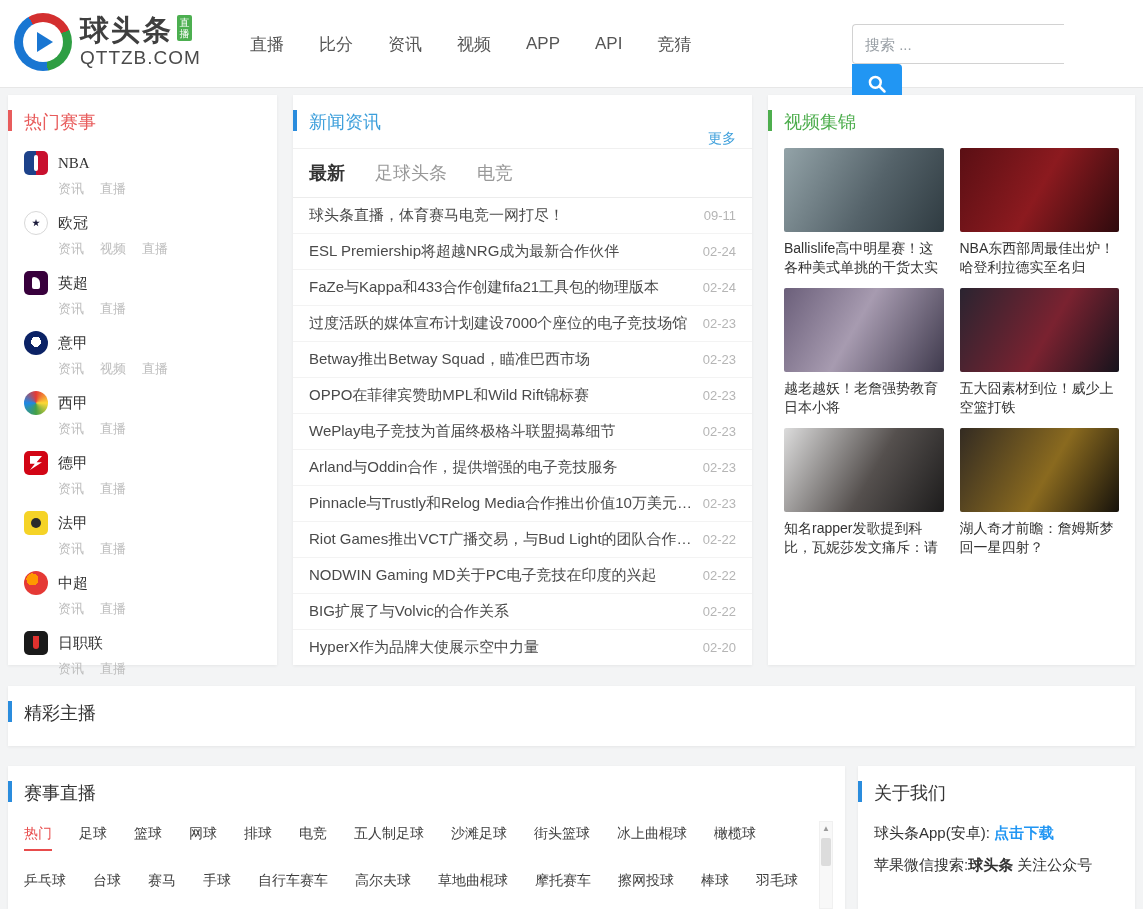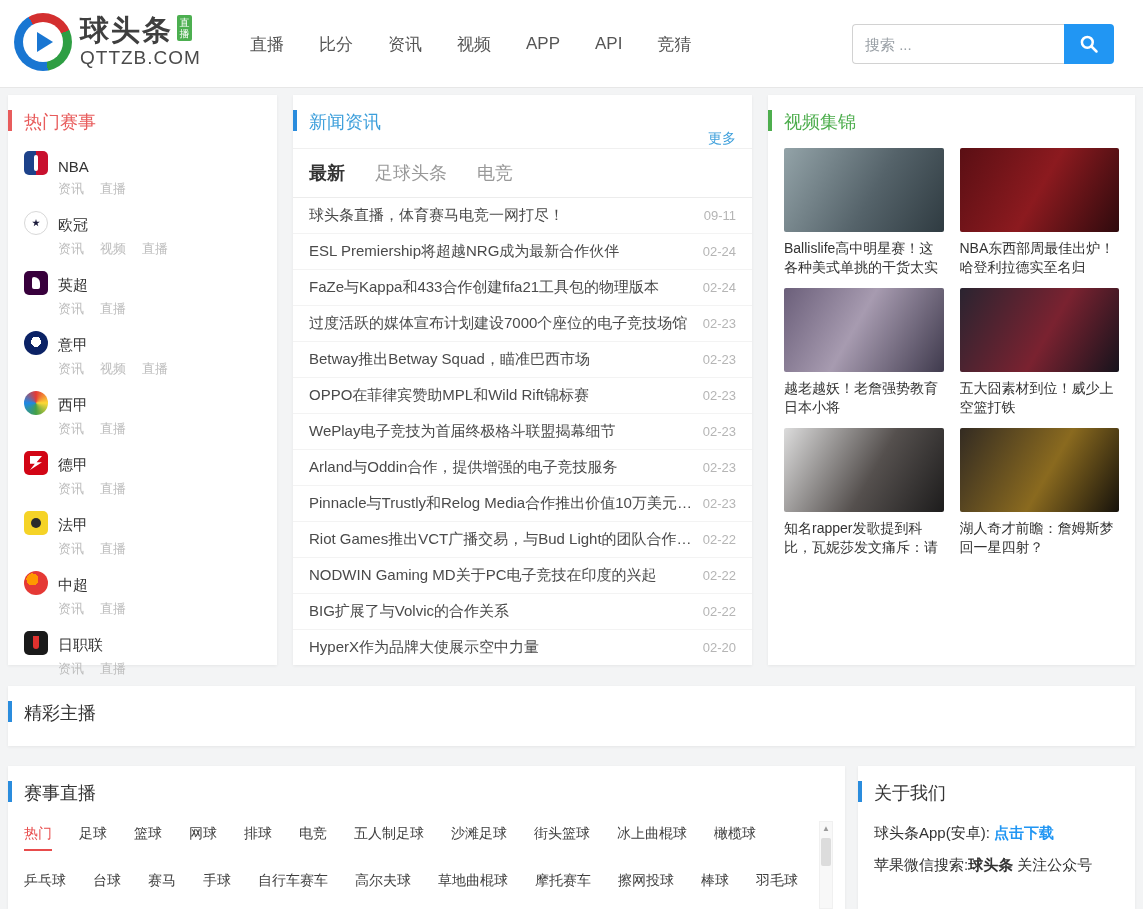--- a/index.html
+++ b/index.html
@@ -17,21 +17,21 @@
   .logo-icon::after { content:""; position:absolute; left:23px; top:19px;
     border-left:16px solid #1976d2; border-top:10px solid transparent; border-bottom:10px solid transparent; }
   .logo-text { margin-left:8px; }
   .logo-row1 { display:flex; align-items:flex-start; }
   .logo-name { font-size:29px; font-weight:bold; color:#3f3f3f; letter-spacing:2px; line-height:30px; }
   .live-badge { width:15px; margin-left:4px; background:#4caf50; color:#fff; font-size:10px; line-height:11px;
     text-align:center; word-break:break-all; border-radius:2px; padding:2px 1px; }
   .logo-domain { font-size:19px; color:#4a4a4a; letter-spacing:1px; margin-top:2px; }
   .nav { position:absolute; left:250px; top:0; height:88px; display:flex; align-items:center; gap:35px; }
   .nav a { font-size:17px; color:#555; }
-  .search { position:absolute; left:852px; top:24px; display:flex; }
+  .search { position:absolute; left:852px; top:24px; display:flex;flex-direction:column; }
   .search input { width:212px; height:40px; border:1px solid #d2d2d2; border-right:none; border-radius:4px 0 0 4px;
     padding:0 12px; font-size:15px; color:#555; background:#fff; outline:none; font-family:inherit; }
   .search input::placeholder { color:#9aa0a6; }
   .search button { width:50px; height:40px; background:#2196f3; border:none; border-radius:0 4px 4px 0;
     display:flex; align-items:center; justify-content:center; cursor:pointer; }
 
   
   .panel { position:absolute; background:#fff; box-shadow:0 1px 3px rgba(0,0,0,.06); }
   .ptitle { position:relative; font-size:18px; padding:15px 16px 12px; color:#333; }
   .pbar { position:absolute; left:0; top:15px; width:4px; height:21px; }
@@ -41,21 +41,21 @@
 
   #panel-hot    { left:8px;   top:95px;  width:269px;  height:570px; }
   #panel-news   { left:293px; top:95px;  width:459px;  height:570px; }
   #panel-videos { left:768px; top:95px;  width:367px;  height:570px; }
   #panel-anchors{ left:8px;   top:686px; width:1127px; height:60px;  }
   #panel-live   { left:8px;   top:766px; width:837px;  height:143px; }
   #panel-about  { left:858px; top:766px; width:277px;  height:143px; }
 
   
   .league { padding:5px 16px 8px; }
-  .league-top { display:flex; align-items:flex-end; }
+  .league-top { display:flex; align-items:center;font-family:Liberation Serif, serif; }
   .licon { width:24px; height:24px; flex:none; margin-right:10px; border-radius:4px; position:relative; }
   .lname { font-size:15px; color:#333; }
   .llinks { margin:5px 0 0 34px; display:flex; gap:16px; }
   .llinks a { font-size:13px; color:#bcbcbc; }
   .ic-nba { background:linear-gradient(90deg,#1d428a 50%,#c8102e 50%); border-radius:5px; }
   .ic-nba::after { content:""; position:absolute; left:10px; top:4px; width:4px; height:16px; background:#fff; border-radius:2px; }
   .ic-ucl { background:#fff; border:1px solid #d8d8d8; border-radius:50%; }
   .ic-ucl::after { content:""; position:absolute; left:7px; top:7px; width:8px; height:8px; background:#1a1a3a;
     clip-path:polygon(50% 0,61% 35%,98% 35%,68% 57%,79% 91%,50% 70%,21% 91%,32% 57%,2% 35%,39% 35%); }
   .ic-epl { background:#38003c; border-radius:5px; }

